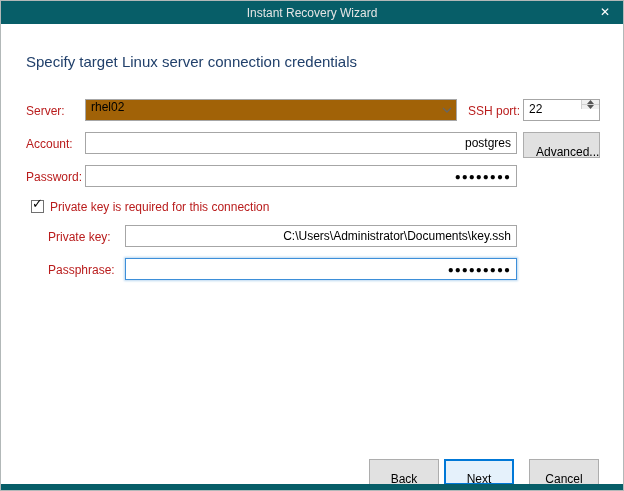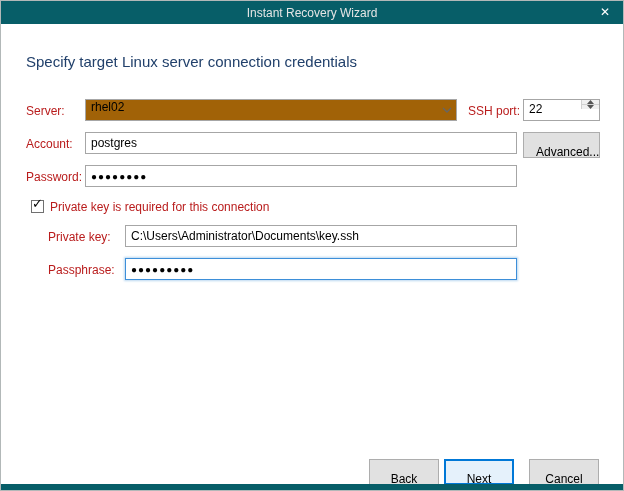--- a/index.html
+++ b/index.html
@@ -42,21 +42,21 @@
     position: absolute;
     font-size: 12px; color: #b91c1c; line-height: 14px;
     white-space: nowrap;
   }
   .text-input {
     position: absolute;
     height: 22px; box-sizing: border-box;
     border: 1px solid #a6a6a6;
     font-family: inherit; font-size: 12px;
     padding: 0 5px;
-    background: #fff; color: #000;
+    background: #fff; color: #000; text-align: right;
   }
   .pw {
     font-size: 10px; letter-spacing: 1px;
   }
   .focused-input {
     border: 1px solid #3d8fd9;
     box-shadow: 0 0 2px 1px #bcd8f0;
   }
   .combobox {
     position: absolute;

